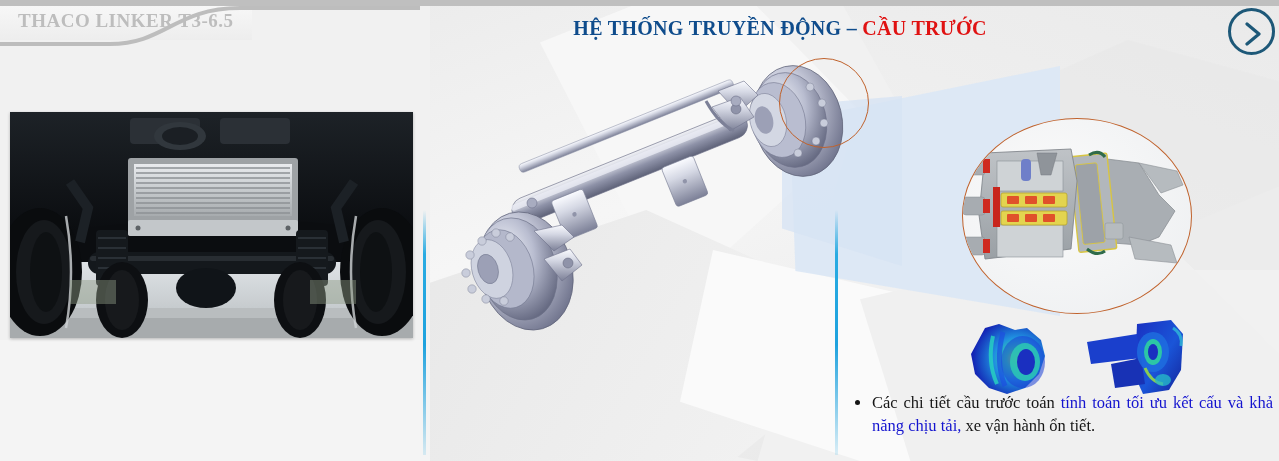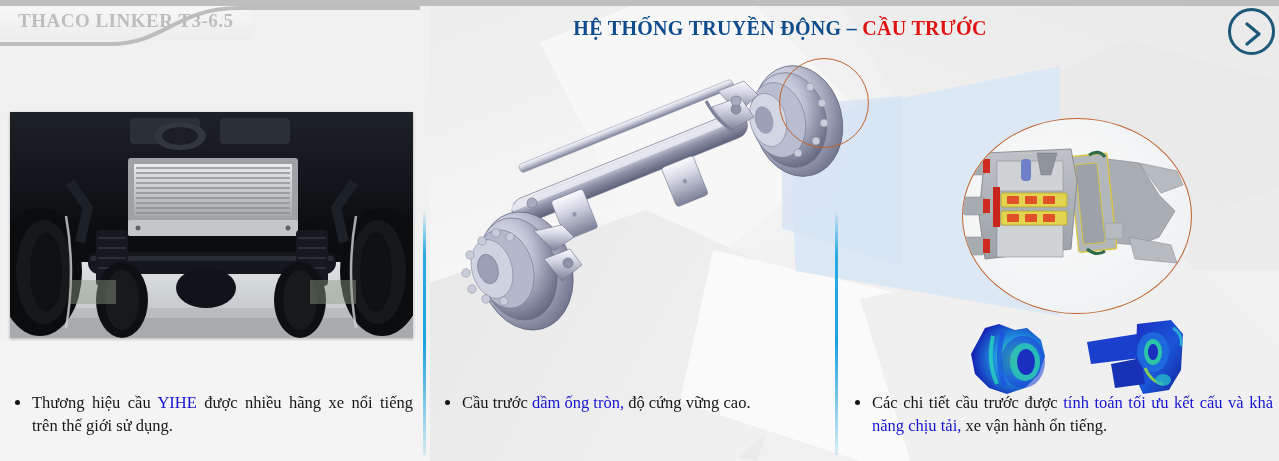--- a/index.html
+++ b/index.html
@@ -451,30 +451,20 @@
 
       <rect x="60" y="168" width="46" height="24" fill="#8e9b86" opacity=".45"></rect>
       <rect x="300" y="168" width="46" height="24" fill="#8e9b86" opacity=".45"></rect>
     </svg>
   </div>
 
   <div class="divider div1"></div>
   <div class="divider div2"></div>
 
   <div class="bullets">
-    <div class="col c1">
+    <div class="col c3">
       <div class="bullet">
-        <span>Thương hiệu cầu </span><span class="hl">YIHE</span><span> được nhiều hãng xe nổi tiếng trên thế giới sử dụng.</span>
+        <span>Các chi tiết cầu trước toán </span><span class="hl">tính toán tối ưu kết cấu và khả năng chịu tải,</span><span> xe vận hành ổn tiết.</span>
       </div>
     </div>
-    <div class="col c2">
-      <div class="bullet">
-        <span>Cầu trước </span><span class="hl">dầm ống tròn,</span><span> độ cứng vững cao.</span>
-      </div>
-    </div>
-    <div class="col c3">
-      <div class="bullet">
-        <span>Các chi tiết cầu trước được </span><span class="hl">tính toán tối ưu kết cấu và khả năng chịu tải,</span><span> xe vận hành ổn tiếng.</span>
-      </div>
-    </div>
   </div>
 
 </div>
 
 </body></html>

